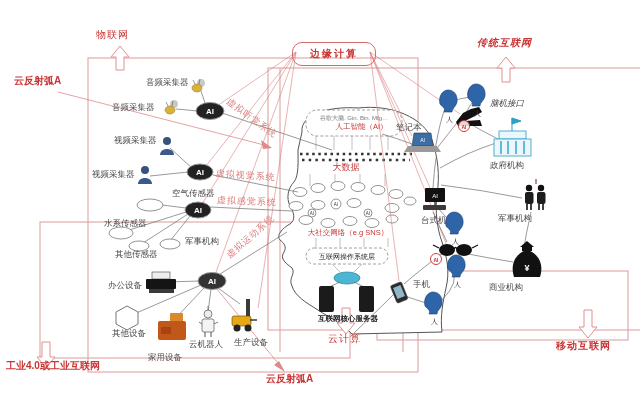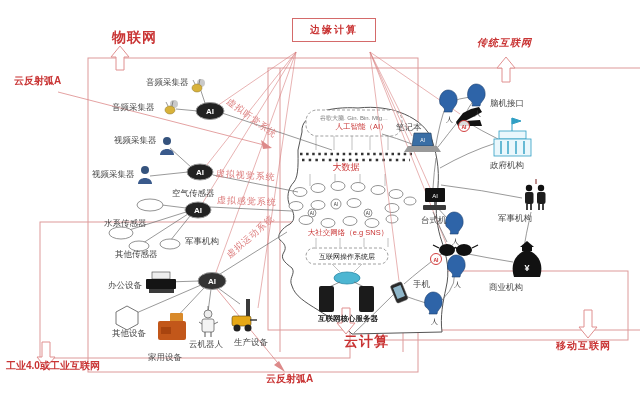--- a/index.html
+++ b/index.html
@@ -3,21 +3,21 @@
 <meta charset="utf-8">
 <style>
   html,body{margin:0;padding:0;background:#fff;}
   #stage{
     position:relative;width:640px;height:402px;background:#fff;overflow:hidden;
     font-family:"Liberation Sans","DejaVu Sans",sans-serif;
   }
   .abs{position:absolute;}
   svg{position:absolute;left:0;top:0;}
   .lbl{font-size:8.5px;color:#4a4a4a;white-space:nowrap;line-height:1;}
-  .red-big{font-size:14px;font-weight:bold;color:#c93434;white-space:nowrap;letter-spacing:1px;line-height:1;margin-left:16px;}
+  .red-big{font-size:10px;font-weight:normal;color:#c93434;white-space:nowrap;letter-spacing:1px;line-height:1;}
   .red-mid{font-size:10px;font-weight:bold;color:#c93434;white-space:nowrap;line-height:1;}
   .pink-sys{font-size:9px;color:#dc7b7b;white-space:nowrap;letter-spacing:1px;line-height:1;}
   .head-red{color:#c93434;white-space:nowrap;line-height:1;}
   .edge-box{border:1px solid #d46a6a;display:flex;align-items:center;justify-content:center;}
   .ctr{text-align:center;}
 </style>
 </head>
 <body>
 
 <div id="stage">
@@ -311,21 +311,21 @@
   <g fill="#fff" stroke="#e09090" stroke-width="1">
     <path d="M120,46 L129,57 L124,57 L124,70 L116,70 L116,57 L111,57 Z"></path>
     <path d="M506,57 L515,68 L510,68 L510,82 L502,82 L502,68 L497,68 Z"></path>
     <path d="M346,334 L337,323 L342,323 L342,308 L350,308 L350,323 L355,323 Z"></path>
     <path d="M588,338 L579,327 L584,327 L584,310 L592,310 L592,327 L597,327 Z"></path>
     <path d="M46,368 L37,357 L42,357 L42,342 L50,342 L50,357 L55,357 Z"></path>
   </g>
 </svg>
 
 <div class="abs red-big" style="left:96px;top:30px;">物联网</div>
-<div class="abs edge-box" style="left:292px;top:18px;width:82px;height:22px;">
+<div class="abs edge-box" style="left:292px;top:42px;width:82px;height:22px;border-radius:10px;">
   <span class="red-mid" style="letter-spacing:2px;">边缘计算</span>
 </div>
 <div class="abs red-mid" style="left:477px;top:38px;letter-spacing:1px;font-style:italic;">传统互联网</div>
 <div class="abs red-mid" style="left:14px;top:76px;">云反射弧A</div>
 <div class="abs red-mid" style="left:556px;top:341px;letter-spacing:1px;">移动互联网</div>
 <div class="abs red-big" style="left:328px;top:334px;">云计算</div>
 <div class="abs red-mid" style="left:6px;top:361px;">工业4.0或工业互联网</div>
 <div class="abs red-mid" style="left:266px;top:374px;">云反射弧A</div>
 
 <div class="abs pink-sys" style="left:230px;top:97px;transform:rotate(36deg);transform-origin:left top;">虚拟听觉系统</div>
@@ -347,21 +347,21 @@
 <div class="abs lbl" style="left:189px;top:340px;">云机器人</div>
 <div class="abs lbl" style="left:234px;top:338px;">生产设备</div>
 
 <div class="abs ctr" style="left:306px;top:114px;width:96px;font-size:6px;color:#777;white-space:nowrap;">谷歌大脑. Gin. Bin. Mfg…</div>
 <div class="abs ctr head-red" style="left:306px;top:123px;width:111px;font-size:7.5px;">人工智能（AI）</div>
 <div class="abs ctr head-red" style="left:318px;top:163px;width:56px;font-size:9px;font-weight:normal;">大数据</div>
 <div class="abs ctr head-red" style="left:298px;top:229px;width:100px;font-size:7.5px;">大社交网络（e.g SNS）</div>
 <div class="abs ctr" style="left:306px;top:252px;width:82px;font-size:7px;color:#222;">互联网操作系统层</div>
 <div class="abs ctr" style="left:298px;top:314px;width:100px;font-size:7.5px;font-weight:bold;color:#222;">互联网核心服务器</div>
 
-<div class="abs lbl" style="left:490px;top:99px;">脑机接口</div>
+<div class="abs lbl" style="left:490px;top:99px;font-style:italic;">脑机接口</div>
 <div class="abs lbl" style="left:396px;top:123px;">笔记本</div>
 <div class="abs lbl" style="left:490px;top:161px;">政府机构</div>
 <div class="abs lbl" style="left:421px;top:216px;">台式机</div>
 <div class="abs lbl" style="left:498px;top:214px;">军事机构</div>
 <div class="abs lbl" style="left:489px;top:283px;">商业机构</div>
 <div class="abs lbl" style="left:413px;top:280px;">手机</div>
 
 <div class="abs" style="left:446px;top:115px;font-size:7px;color:#333;">人</div>
 <div class="abs" style="left:474px;top:109px;font-size:7px;color:#333;">人</div>
 <div class="abs" style="left:452px;top:237px;font-size:7px;color:#333;">人</div>

